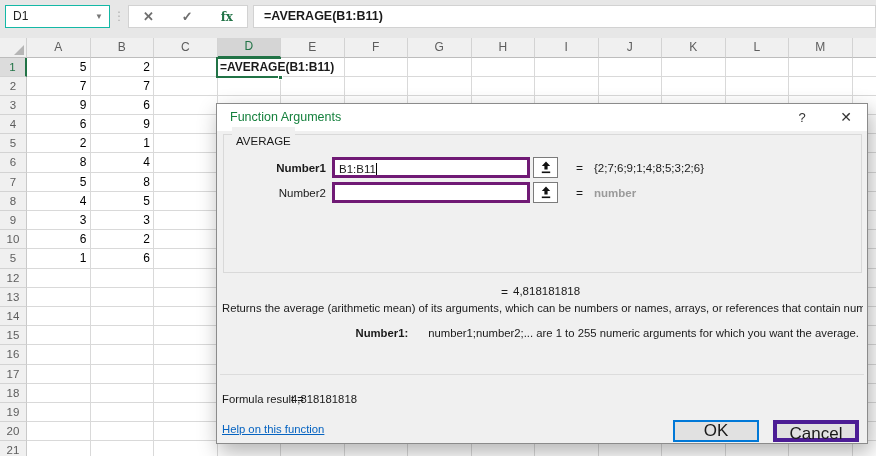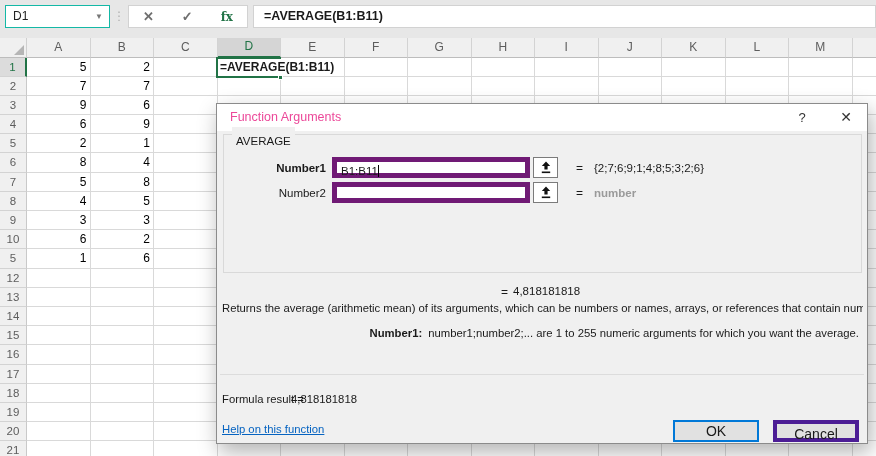--- a/index.html
+++ b/index.html
@@ -52,57 +52,57 @@
     background:#fff; white-space:nowrap; font-size:12px; font-weight:600; color:#1a1a1a;
     padding:0 3px 0 1px; }
   .fill-handle { position:absolute; right:-4px; bottom:-4px; width:5px; height:5px;
     background:#217346; border:1px solid #fff; }
 
   
   .dialog { position:absolute; left:216px; top:103px; width:652px; height:341px;
     background:#f0f0f0; border:1px solid #8b8b8b; box-shadow:3px 8px 20px rgba(0,0,0,.30);
     z-index:10; font-size:11.5px; color:#1a1a1a; }
   .dlg-title { position:absolute; left:0; top:0; right:0; height:27px; background:#fff; }
-  .dlg-title-text { position:absolute; left:13px; top:0; line-height:27px; font-size:12.5px; color:#ec4899; }
+  .dlg-title-text { position:absolute; left:13px; top:0; line-height:27px; font-size:12.5px; color:#15803d; }
   .dlg-help { position:absolute; left:576px; top:0; width:18px; text-align:center;
     line-height:27px; font-size:13px; color:#333; }
   .dlg-close { position:absolute; left:612px; top:0; width:34px; text-align:center;
     line-height:27px; font-size:14px; color:#333; }
   .dlg-body { position:absolute; left:0; top:27px; right:0; bottom:0; }
 
   .groupbox { position:absolute; left:6px; top:3px; width:639px; height:139px;
     border:1px solid #d9d9d9; }
   .grouplabel { position:absolute; left:8px; top:-8px; background:#f0f0f0; padding:8px 4px;
     font-size:11.5px; color:#1a1a1a; }
   .frow { position:absolute; left:0; right:0; height:22px; }
   .frow.r1 { top:22px; } .frow.r2 { top:47px; }
   .flabel { position:absolute; left:0; width:102px; text-align:right; line-height:22px; }
   .flabel.bold { font-weight:700; }
   .finput { position:absolute; left:108px; top:0; width:198px; height:21px; background:#fff;
-    border:5px solid #701a75; font-size:11.5px; line-height:19px; padding-left:4px; white-space:nowrap; }
+    border:3px solid #701a75; font-size:11.5px; line-height:19px; padding-left:4px; white-space:nowrap; }
   .caret { display:inline-block; width:1px; height:12px; background:#000; vertical-align:-2px; }
   .fpicker { position:absolute; left:309px; top:0; width:25px; height:21px; background:#fff;
     border:1px solid #7b7b7b; display:flex; align-items:center; justify-content:center; }
   .feq { position:absolute; left:352px; line-height:22px; font-size:12px; }
   .fres { position:absolute; left:370px; line-height:22px; white-space:nowrap; }
   .fres.muted { color:#9a9a9a; font-weight:600; }
 
   .result-eq  { position:absolute; left:284px; top:154px; font-size:12px; }
   .result-val { position:absolute; left:296px; top:154px; font-size:11.5px; }
   .desc { position:absolute; left:5px; top:171px; right:4px; font-size:11.3px;
     white-space:nowrap; overflow:hidden; }
   .arghelp { position:absolute; right:8px; top:196px; font-size:11.3px; white-space:nowrap; }
-  .arghelp b { font-weight:700; margin-right:6px; }
+  .arghelp b { font-weight:700; margin-right:20px; }
   .sep { position:absolute; left:3px; right:3px; top:243px; border-top:1px solid #dcdcdc; }
   .fr-label { position:absolute; left:5px; top:262px; font-size:11.3px; }
   .fr-value { position:absolute; left:74px; top:262px; font-size:11.3px; }
   .helplink { position:absolute; left:5px; top:292px; font-size:11.3px; color:#0563c1;
     text-decoration:underline; cursor:pointer; }
   .btn { position:absolute; top:289px; width:86px; height:22px; background:#e1e1e1;
-    text-align:center; font-size:14px; color:#1a1a1a; cursor:default; }
+    text-align:center; font-size:17px; color:#1a1a1a; cursor:default; }
   .btn.ok { left:456px; border:2px solid #0078d7; line-height:18px; }
   .btn.cancel { left:556px; border:4px solid #4c1d95; line-height:20px; }
 </style>
 </head>
 <body>
 
 <div class="stage">
 
   <div class="topbar">
     <div class="namebox">

